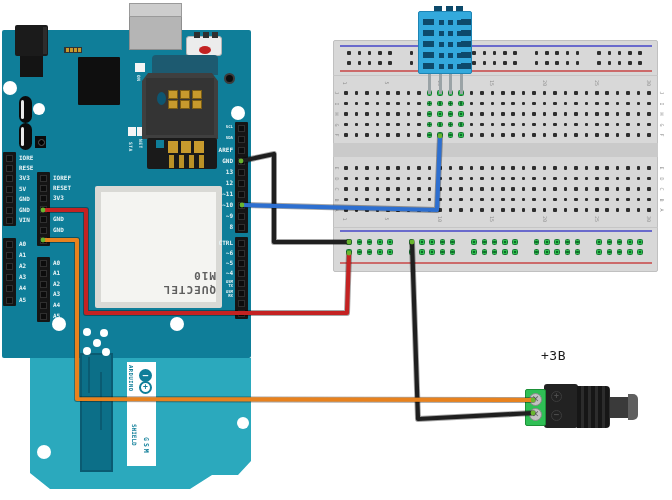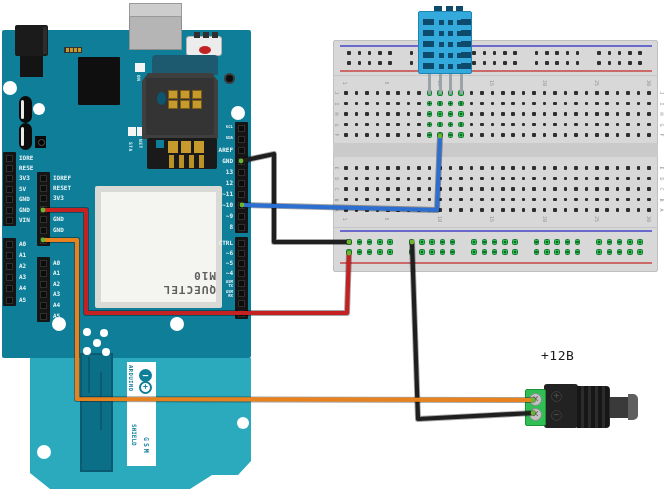--- a/index.html
+++ b/index.html
@@ -599,21 +599,21 @@
       <div class="abs" style="left: 448px; top: 52.5px; width: 5px; height: 5px; background: rgb(13, 74, 107);"></div>
       <div class="abs" style="left: 457px; top: 52.5px; width: 5px; height: 5px; background: rgb(13, 74, 107);"></div>
       <div class="abs" style="left: 461px; top: 52px; width: 10px; height: 6px; background: rgb(13, 74, 107);"></div>
       <div class="abs" style="left: 423px; top: 63px; width: 11px; height: 6px; background: rgb(13, 74, 107);"></div>
       <div class="abs" style="left: 439px; top: 63.5px; width: 5px; height: 5px; background: rgb(13, 74, 107);"></div>
       <div class="abs" style="left: 448px; top: 63.5px; width: 5px; height: 5px; background: rgb(13, 74, 107);"></div>
       <div class="abs" style="left: 457px; top: 63.5px; width: 5px; height: 5px; background: rgb(13, 74, 107);"></div>
       <div class="abs" style="left: 461px; top: 63px; width: 10px; height: 6px; background: rgb(13, 74, 107);"></div>
     </div>
 
-  <div class="abs" style="left:541px;top:348px;font:13px 'DejaVu Sans Mono',monospace;color:#1c1c1c;letter-spacing:.5px;">+12B</div>
+  <div class="abs" style="left:541px;top:348px;font:13px 'DejaVu Sans Mono',monospace;color:#1c1c1c;letter-spacing:.5px;">+3B</div>
   <div class="abs" style="left:544px;top:384px;width:34px;height:44px;background:#222;border-radius:3px;"></div>
   <div class="abs circle" style="left:551px;top:391px;width:11px;height:11px;border:1.5px solid #3c3c3c;box-sizing:border-box;color:#4d4d4d;font:bold 8px 'DejaVu Sans Mono',monospace;text-align:center;line-height:8px;">+</div>
   <div class="abs circle" style="left:551px;top:410px;width:11px;height:11px;border:1.5px solid #3c3c3c;box-sizing:border-box;color:#4d4d4d;font:bold 8px 'DejaVu Sans Mono',monospace;text-align:center;line-height:7px;">–</div>
   <div class="abs" style="left:577px;top:386px;width:33px;height:42px;background:repeating-linear-gradient(90deg,#161616 0 4px,#2c2c2c 4px 7px);border-radius:0 4px 4px 0;"></div>
   <div class="abs" style="left:610px;top:397px;width:22px;height:21px;background:#3a3a3a;"></div>
   <div class="abs" style="left:628px;top:394px;width:10px;height:26px;background:#5f5f5f;border-radius:0 5px 5px 0;"></div>
   <div class="abs" style="left:525px;top:389px;width:21px;height:37px;background:#2FBF55;border:1px solid #1d9038;box-sizing:border-box;border-radius:2px;"></div>
   <div class="abs circle" style="left:529px;top:393px;width:13px;height:13px;background:#c2c2c2;border:1px solid #8a8a8a;box-sizing:border-box;color:#666;font:bold 9px 'DejaVu Sans',sans-serif;text-align:center;line-height:11px;">✕</div>
   <div class="abs circle" style="left:529px;top:408px;width:13px;height:13px;background:#c2c2c2;border:1px solid #8a8a8a;box-sizing:border-box;color:#666;font:bold 9px 'DejaVu Sans',sans-serif;text-align:center;line-height:11px;">✕</div>
 

